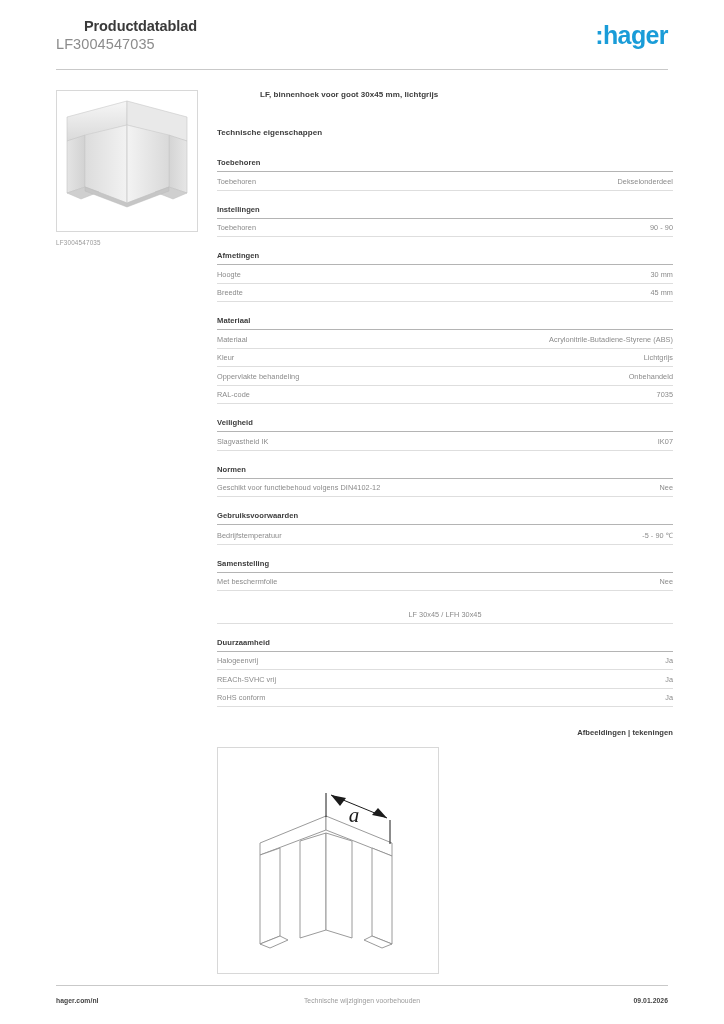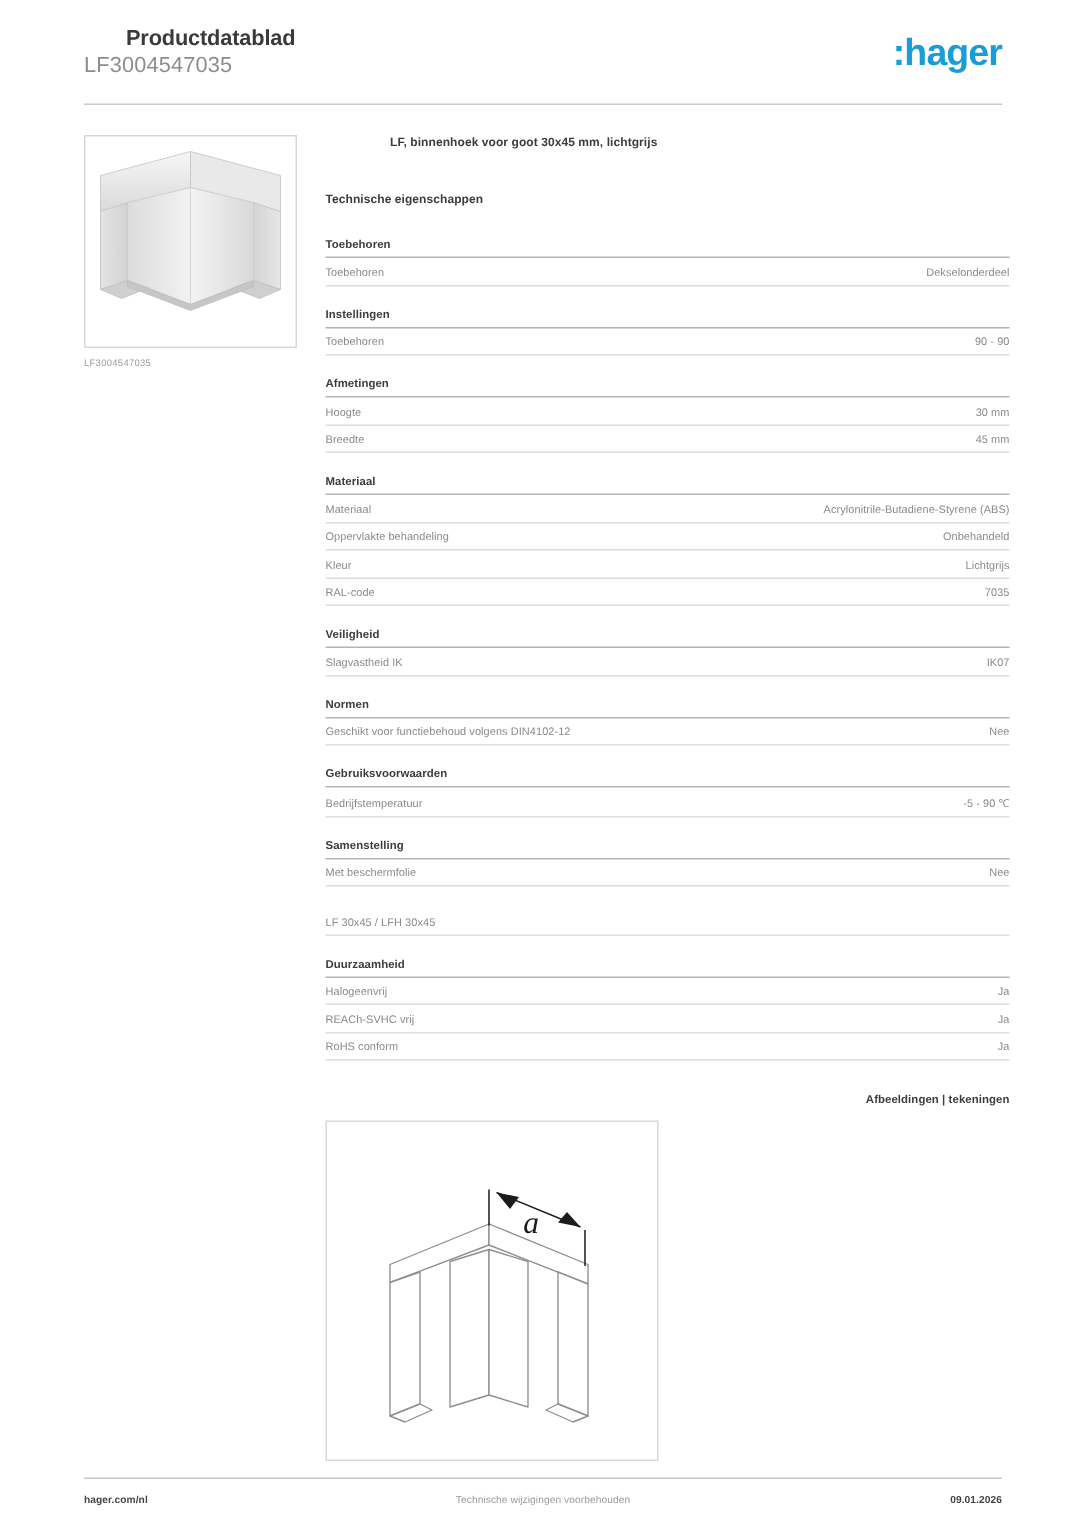--- a/index.html
+++ b/index.html
@@ -131,20 +131,21 @@
   }
   .spec-row .label {
     text-align: left;
     white-space: nowrap;
   }
   .spec-row .value {
     white-space: nowrap;
   }
   .spec-row.full .label {
     flex: 1;
+    text-align: center;
   }
 
   
   .drawings-section {
     margin-top: 21px;
     text-align: right;
   }
   .drawings-heading {
     font-size: 7.6px;
     font-weight: bold;
@@ -299,26 +300,26 @@
           <span class="value">45 mm</span>
         </div>
       </div>
       <div class="spec-group">
         <div class="group-heading">Materiaal</div>
         <div class="spec-row">
           <span class="label">Materiaal</span>
           <span class="value">Acrylonitrile-Butadiene-Styrene (ABS)</span>
         </div>
         <div class="spec-row">
+          <span class="label">Kleur</span>
+          <span class="value">Lichtgrijs</span>
+        </div>
+        <div class="spec-row">
           <span class="label">Oppervlakte behandeling</span>
           <span class="value">Onbehandeld</span>
-        </div>
-        <div class="spec-row">
-          <span class="label">Kleur</span>
-          <span class="value">Lichtgrijs</span>
         </div>
         <div class="spec-row">
           <span class="label">RAL-code</span>
           <span class="value">7035</span>
         </div>
       </div>
       <div class="spec-group">
         <div class="group-heading">Veiligheid</div>
         <div class="spec-row">
           <span class="label">Slagvastheid IK</span>

